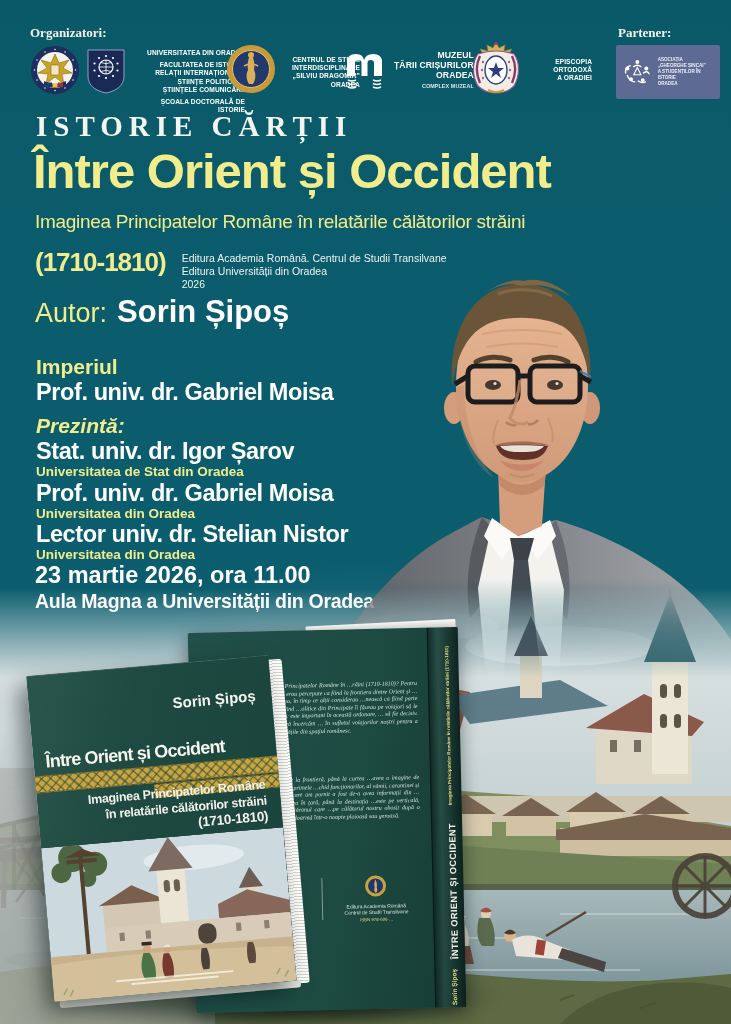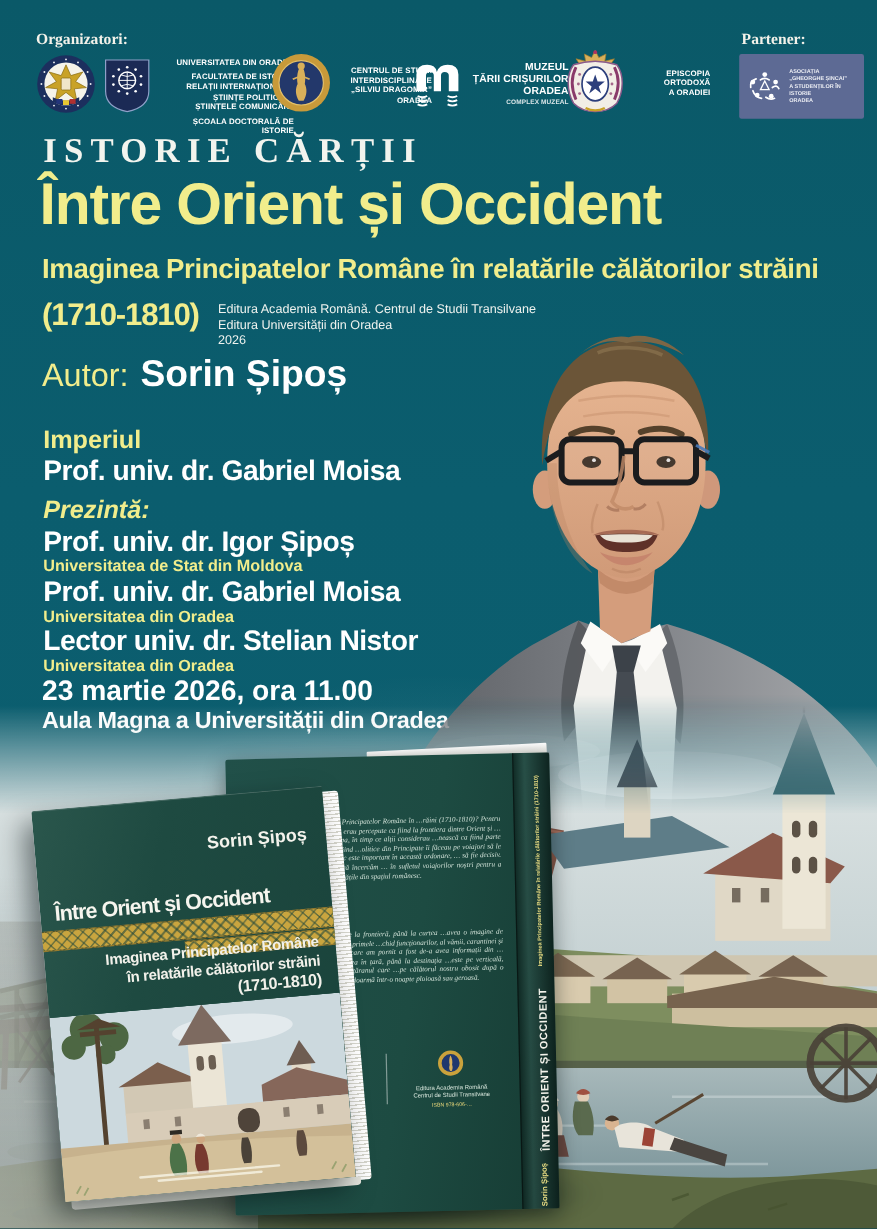--- a/index.html
+++ b/index.html
@@ -9,21 +9,21 @@
   .abs{position:absolute;}
   
   .hdr-label{font-family:"Liberation Serif",serif;font-weight:bold;font-size:13px;color:#f3f2ea;}
   .logo-text{color:#fff;font-weight:bold;font-size:6.6px;line-height:8.2px;letter-spacing:.1px;text-align:right;}
   .logo-text .gap{height:4px;}
   .partner-badge{background:#5d6a94;border-radius:2px;display:flex;align-items:center;padding:6px 6px;}
   .partner-text{color:#eceef4;font-weight:bold;font-size:4.6px;line-height:6px;margin-left:5px;}
   
   .kicker{font-family:"Liberation Serif",serif;font-size:29px;letter-spacing:6px;color:#f2f4ee;font-weight:600;}
   .book-title{font-size:49px;font-weight:bold;letter-spacing:-1px;color:#f1ed8c;}
-  .subtitle{font-size:23px;font-weight:bold;letter-spacing:-.3px;color:#f1ed8c;}
+  .subtitle{font-size:19px;font-weight:normal;letter-spacing:-.3px;color:#f1ed8c;}
   .years{font-size:26px;font-weight:bold;letter-spacing:-1px;color:#f1ed8c;}
   .pub{font-size:10.5px;line-height:13px;color:#eef2ee;}
   .autor-label{font-size:27px;color:#f1ed8c;}
   .autor-name{font-size:31px;font-weight:bold;color:#fff;}
   .sec-label{font-size:21px;font-weight:bold;color:#f1ed8c;}
   .person{font-size:23.5px;font-weight:bold;letter-spacing:-.4px;color:#fff;}
   .affil{font-size:13.5px;font-weight:bold;color:#f1ed8c;}
   .date-line{font-size:23.5px;font-weight:bold;color:#fff;}
   .venue-line{font-size:19.5px;font-weight:bold;letter-spacing:-.3px;color:#fff;}
   
@@ -246,22 +246,22 @@
   <div class="abs" style="left:35px;top:294px;display:flex;align-items:baseline;gap:10px;">
     <span class="autor-label">Autor:</span>
     <span class="autor-name">Sorin Șipoș</span>
   </div>
 
   <div class="abs sec-label" style="left:36px;top:355px;">Imperiul</div>
   <div class="abs person" style="left:36px;top:379px;">Prof. univ. dr. Gabriel Moisa</div>
 
   <div class="abs sec-label" style="left:36px;top:414px;font-style:italic;">Prezintă:</div>
 
-  <div class="abs person" style="left:36px;top:438px;">Prof. univ. dr. Igor Șipoș</div>
-  <div class="abs affil" style="left:36px;top:464px;">Universitatea de Stat din Moldova</div>
+  <div class="abs person" style="left:36px;top:438px;">Stat. univ. dr. Igor Șarov</div>
+  <div class="abs affil" style="left:36px;top:464px;">Universitatea de Stat din Oradea</div>
 
   <div class="abs person" style="left:36px;top:480px;">Prof. univ. dr. Gabriel Moisa</div>
   <div class="abs affil" style="left:36px;top:506px;">Universitatea din Oradea</div>
 
   <div class="abs person" style="left:36px;top:521px;">Lector univ. dr. Stelian Nistor</div>
   <div class="abs affil" style="left:36px;top:547px;">Universitatea din Oradea</div>
 
   <div class="abs date-line" style="left:35px;top:562px;">23 martie 2026, ora 11.00</div>
   <div class="abs venue-line" style="left:35px;top:590px;">Aula Magna a Universității din Oradea</div>
 

